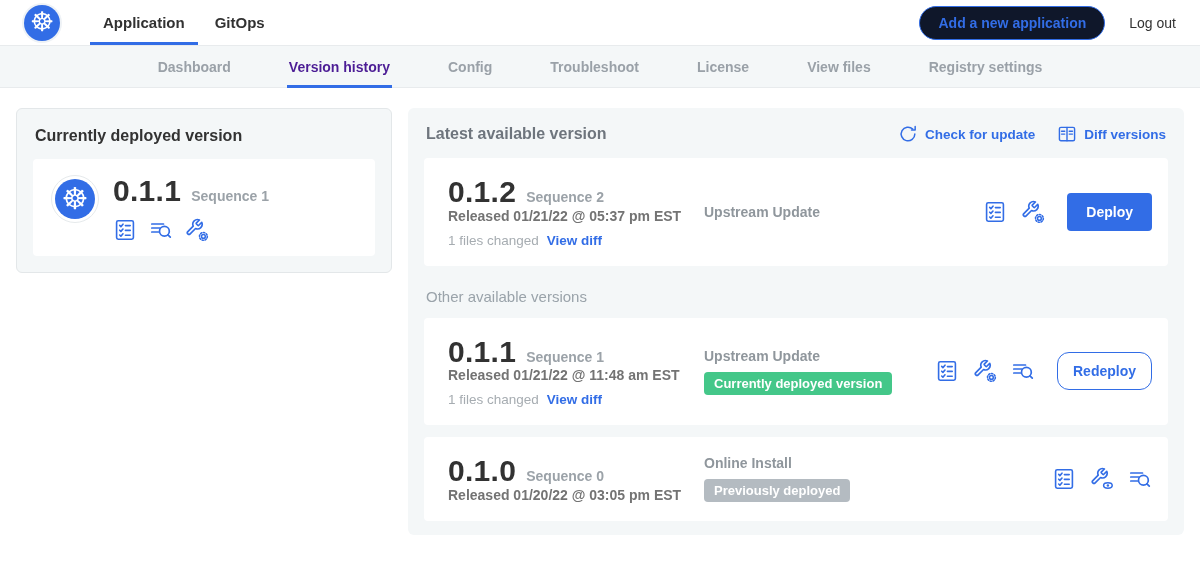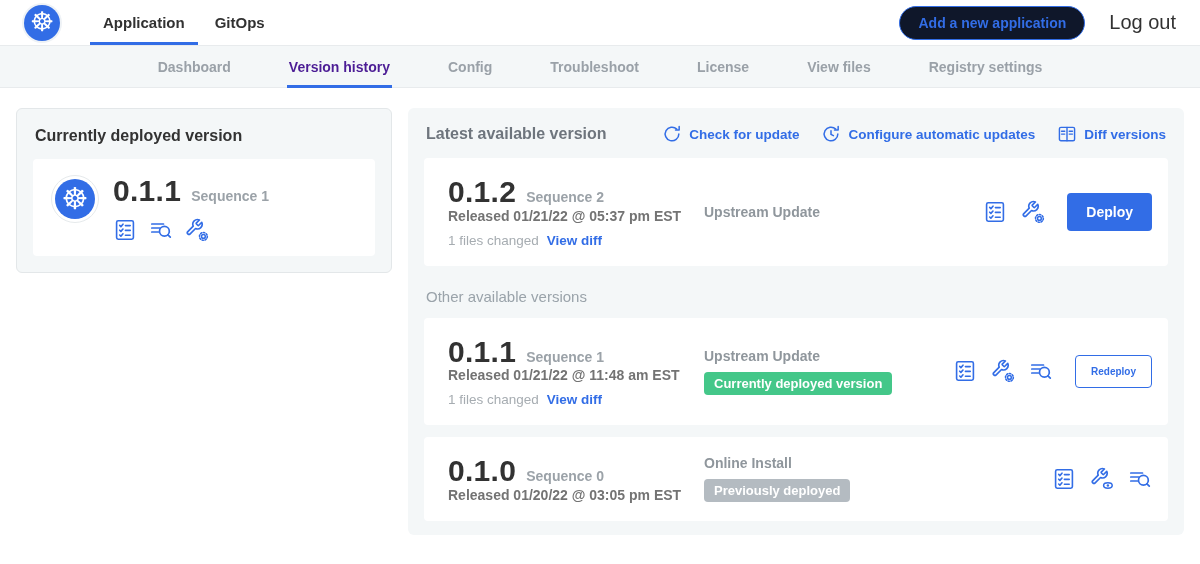--- a/index.html
+++ b/index.html
@@ -12,21 +12,21 @@
   
   .header { height:46px; border-bottom:1px solid #e8ebed; display:flex; align-items:center; padding:0 24px; background:#fff; }
   .k8s-logo { width:36px; height:36px; border-radius:50%; background:#326de6; color:#fff;
     display:flex; align-items:center; justify-content:center; font-size:27px; line-height:1;
     box-shadow:0 0 0 2px #eef2f6; margin-right:28px; }
   .top-tab { height:45px; display:flex; align-items:center; padding:0 15px; font-size:15px; font-weight:700; color:#323232; position:relative; cursor:pointer; }
   .top-tab.active::after { content:""; position:absolute; left:2px; right:2px; bottom:0; height:3px; background:#326de6; }
   .header-right { margin-left:auto; display:flex; align-items:center; gap:24px; }
   .add-app-btn { background:#0f172a; border:1px solid #326de6; color:#326de6; border-radius:17px;
     padding:8px 18px; font-size:14px; font-weight:700; cursor:pointer; font-family:inherit; }
-  .logout { font-size:20px; color:#323232; cursor:pointer; }
+  .logout { font-size:14px; color:#323232; cursor:pointer; }
 
   
   .subnav { height:42px; background:#f4f7f8; border-bottom:1px solid #e8ebed;
     display:flex; align-items:center; justify-content:center; gap:58px; }
   .subnav-item { font-size:14px; font-weight:600; color:#9aa1a8; height:42px; display:flex; align-items:center; position:relative; cursor:pointer; }
   .subnav-item.active { color:#4c1d95; font-weight:700; }
   .subnav-item.active::after { content:""; position:absolute; left:-2px; right:-2px; bottom:0; height:3px; background:#326de6; }
 
   
   .main { display:flex; align-items:flex-start; gap:16px; padding:20px 16px; }
@@ -61,22 +61,22 @@
   .source-label { font-size:14px; font-weight:700; color:#8f969c; }
   .badge { display:inline-block; margin-top:8px; padding:4px 10px; border-radius:4px; color:#fff; font-size:13px; font-weight:700; }
   .badge.success { background:#44c789; }
   .badge.muted { background:#b4bbc1; }
   .vc-right { display:flex; align-items:center; gap:14px; }
   .released { font-size:14px; font-weight:600; color:#737373; margin-top:0; }
   .files-line { font-size:13.5px; color:#a6acb1; margin-top:9px; display:flex; gap:8px; align-items:baseline; }
   .view-diff { color:#326de6; font-weight:700; cursor:pointer; }
   .btn-primary { background:#326de6; color:#fff; border:none; border-radius:4px; padding:11px 19px;
     font-size:14px; font-weight:700; margin-left:8px; cursor:pointer; font-family:inherit; }
-  .btn-outline { background:#fff; color:#326de6; border:1px solid #326de6; border-radius:4px; padding:10px 15px;
-    font-size:10px; font-weight:700; margin-left:8px; cursor:pointer; font-family:inherit; }
+  .btn-outline { background:#fff; color:#326de6; border:1px solid #326de6; border-radius:12px; padding:10px 15px;
+    font-size:14px; font-weight:700; margin-left:8px; cursor:pointer; font-family:inherit; }
   .other-title { font-size:15px; font-weight:500; color:#9aa3aa; margin:22px 2px 13px; }
   .mt12 { margin-top:12px; }
 </style>
 </head>
 <body>
 
 <svg width="0" height="0" style="position:absolute" aria-hidden="true">
   <defs>
     <g id="i-checklist" fill="none" stroke="currentColor" stroke-width="1.6" stroke-linecap="round" stroke-linejoin="round">
       <rect x="3.6" y="2.8" width="16.8" height="18.4" rx="1.6"></rect>
@@ -177,26 +177,20 @@
       <span class="panel-title">Latest available version</span>
       <div class="panel-actions">
         <span class="action-link">
           <svg class="icon-sm" viewBox="0 0 24 24">
               <use href="#i-refresh"></use>
             </svg>
           <span>Check for update</span>
         </span>
         <span class="action-link">
           <svg class="icon-sm" viewBox="0 0 24 24">
-              <use href="#i-auto-update"></use>
-            </svg>
-          <span>Configure automatic updates</span>
-        </span>
-        <span class="action-link">
-          <svg class="icon-sm" viewBox="0 0 24 24">
               <use href="#i-diff"></use>
             </svg>
           <span>Diff versions</span>
         </span>
       </div>
     </div>
 
     <div class="version-card">
       <div class="vc-left">
         <div class="version-line">

